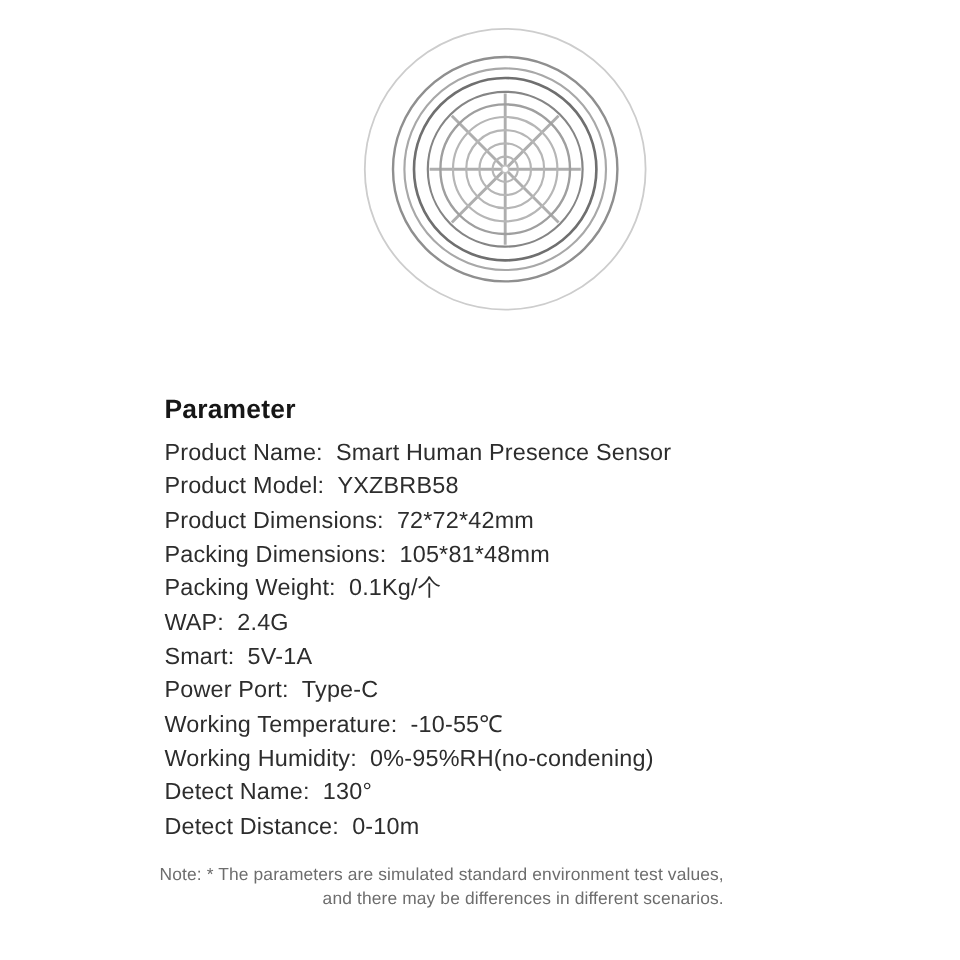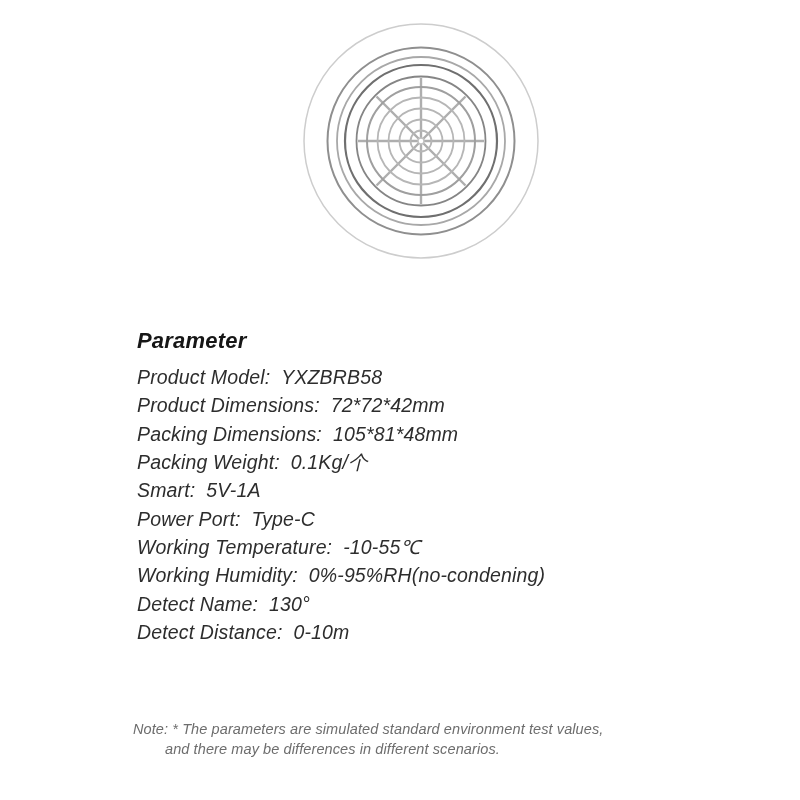--- a/index.html
+++ b/index.html
@@ -9,21 +9,20 @@
     height: 800px;
     overflow: hidden;
     background: #ffffff;
     font-family: "Liberation Sans", sans-serif;
   }
   .canvas {
     position: relative;
     width: 800px;
     height: 800px;
     background: #ffffff;
-    font-style: italic;
   }
   .sensor-wrap {
     position: absolute;
     left: 281px;
     top: 1px;
     width: 280px;
     height: 280px;
   }
   .params-block {
     position: absolute;
@@ -54,20 +53,21 @@
     position: absolute;
     left: 133px;
     top: 720px;
     font-size: 14.5px;
     line-height: 19.5px;
     color: #6d6d6d;
     letter-spacing: 0.1px;
   }
   .note-line-2 {
     margin-left: 32px;
+    text-align: right;
   }
 </style>
 </head>
 <body>
 
 <div class="canvas">
 
   <div class="sensor-wrap">
     <svg width="280" height="280" viewBox="0 0 280 280">
       <g fill="none">
@@ -94,30 +94,36 @@
           <circle cx="140" cy="140" r="3" stroke="#c0c0c0" stroke-width="1.4" fill="#ffffff"></circle>
         </g>
       </g>
     </svg>
   </div>
 
   <div class="params-block">
     <h1 class="section-heading">Parameter</h1>
 
     <div class="param-row">
+      <span class="param-label">Product Name:</span><span class="param-value">Smart Human Presence Sensor</span>
+    </div>
+    <div class="param-row">
       <span class="param-label">Product Model:</span><span class="param-value">YXZBRB58</span>
     </div>
     <div class="param-row">
       <span class="param-label">Product Dimensions:</span><span class="param-value">72*72*42mm</span>
     </div>
     <div class="param-row">
       <span class="param-label">Packing Dimensions:</span><span class="param-value">105*81*48mm</span>
     </div>
     <div class="param-row">
       <span class="param-label">Packing Weight:</span><span class="param-value">0.1Kg/个</span>
+    </div>
+    <div class="param-row">
+      <span class="param-label">WAP:</span><span class="param-value">2.4G</span>
     </div>
     <div class="param-row">
       <span class="param-label">Smart:</span><span class="param-value">5V-1A</span>
     </div>
     <div class="param-row">
       <span class="param-label">Power Port:</span><span class="param-value">Type-C</span>
     </div>
     <div class="param-row">
       <span class="param-label">Working Temperature:</span><span class="param-value">-10-55℃</span>
     </div>

